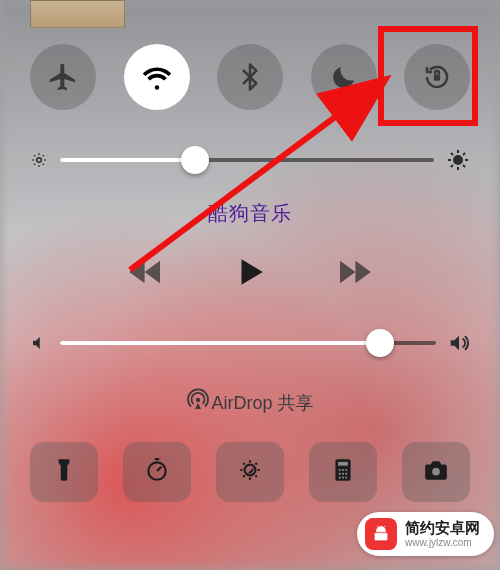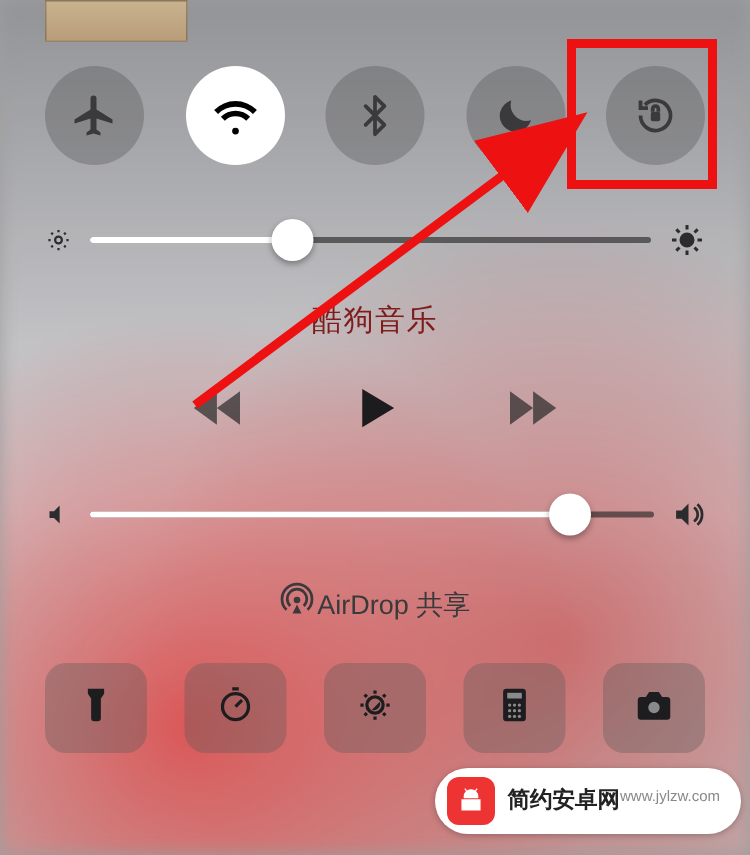--- a/index.html
+++ b/index.html
@@ -32,21 +32,21 @@
   .toggle.airplane svg { width: 32px; height: 32px; }
 
   
   .brightness { position: absolute; top: 148px; left: 30px; right: 30px; display: flex; align-items: center; gap: 12px; }
   .brightness .track { position: relative; flex: 1; height: 4px; background: rgba(30,30,30,0.6); border-radius: 2px; }
   .brightness .fill { position: absolute; left: 0; top: 0; bottom: 0; width: 36%; background: #fff; border-radius: 2px; }
   .brightness .thumb { position: absolute; top: 50%; left: 36%; transform: translate(-50%,-50%); width: 28px; height: 28px; border-radius: 50%; background: #fff; box-shadow: 0 2px 4px rgba(0,0,0,0.35); }
   .sun { color: #2c2c2e; display: flex; }
 
   
-  .nowplaying { position: absolute; top: 200px; left: 0; right: 0; text-align: center; color: #7f1d1d; font-size: 20px; letter-spacing: 1px; filter: blur(0.4px); }
+  .nowplaying { position: absolute; top: 200px; left: 0; right: 0; text-align: center; color: #4c1d95; font-size: 20px; letter-spacing: 1px; filter: blur(0.4px); }
 
   
   .media { position: absolute; top: 255px; left: 0; right: 0; display: flex; justify-content: center; align-items: center; gap: 70px; }
   .media .btn { color: rgba(40,40,40,0.7); cursor: pointer; display: flex; }
   .media .play { color: #1c1c1e; }
 
   
   .volume { position: absolute; top: 332px; left: 30px; right: 30px; display: flex; align-items: center; gap: 12px; }
   .volume .track { position: relative; flex: 1; height: 4px; background: rgba(30,30,30,0.6); border-radius: 2px; }
   .volume .fill { position: absolute; left: 0; top: 0; bottom: 0; width: 85%; background: #fff; border-radius: 2px; }
@@ -81,21 +81,21 @@
     position: absolute; right: 6px; bottom: 14px;
     background: #fff; border-radius: 22px;
     padding: 6px 14px 6px 8px;
     display: flex; align-items: center; gap: 8px;
     box-shadow: 0 1px 4px rgba(0,0,0,0.25);
   }
   .watermark .logo {
     width: 32px; height: 32px; border-radius: 8px; background: #e33;
     display: flex; align-items: center; justify-content: center; color: #fff;
   }
-  .watermark .txt { display: flex; flex-direction: row; line-height: 1.1; }
+  .watermark .txt { display: flex; flex-direction: column; line-height: 1.1; }
   .watermark .t1 { font-size: 15px; color: #222; font-weight: 600; }
   .watermark .t2 { font-size: 10px; color: #888; }
 
   
   .topstrip { position: absolute; top: 0; left: 30px; width: 95px; height: 28px; background: linear-gradient(#c9b28f,#b89d78); border: 1px solid rgba(0,0,0,0.25); }
 </style>
 </head>
 <body>
 
 <div class="bg"></div>

